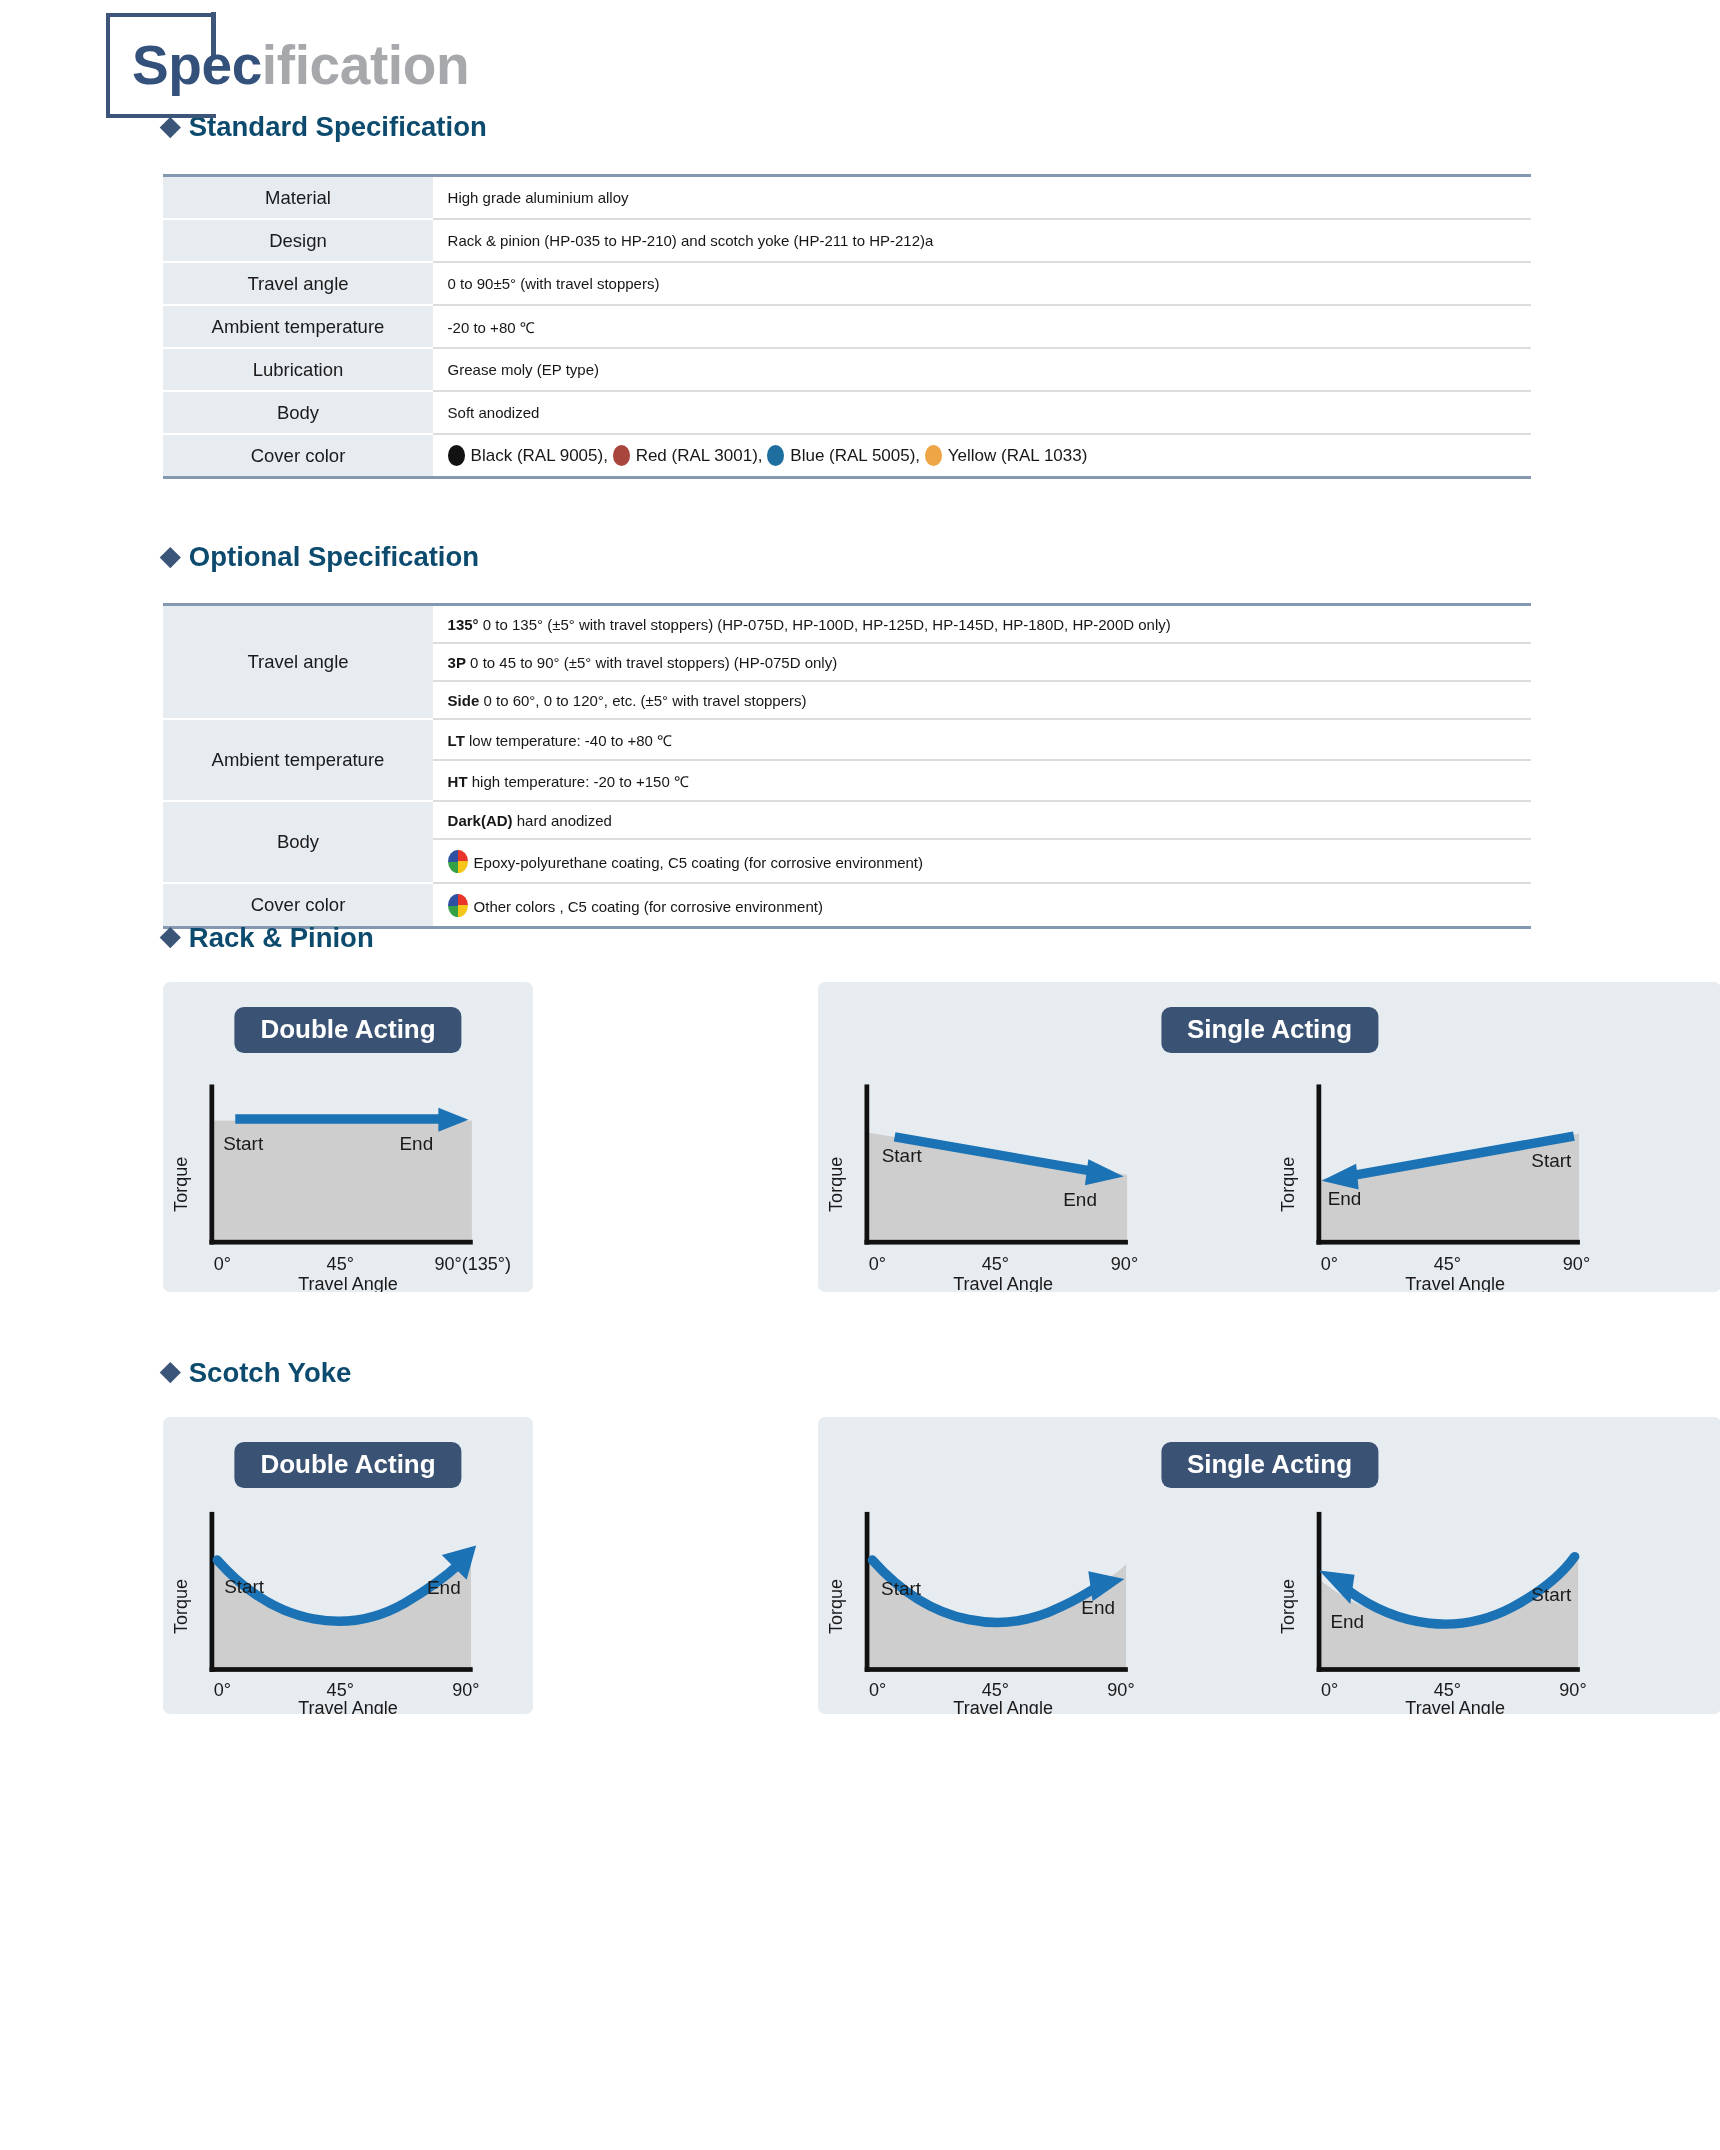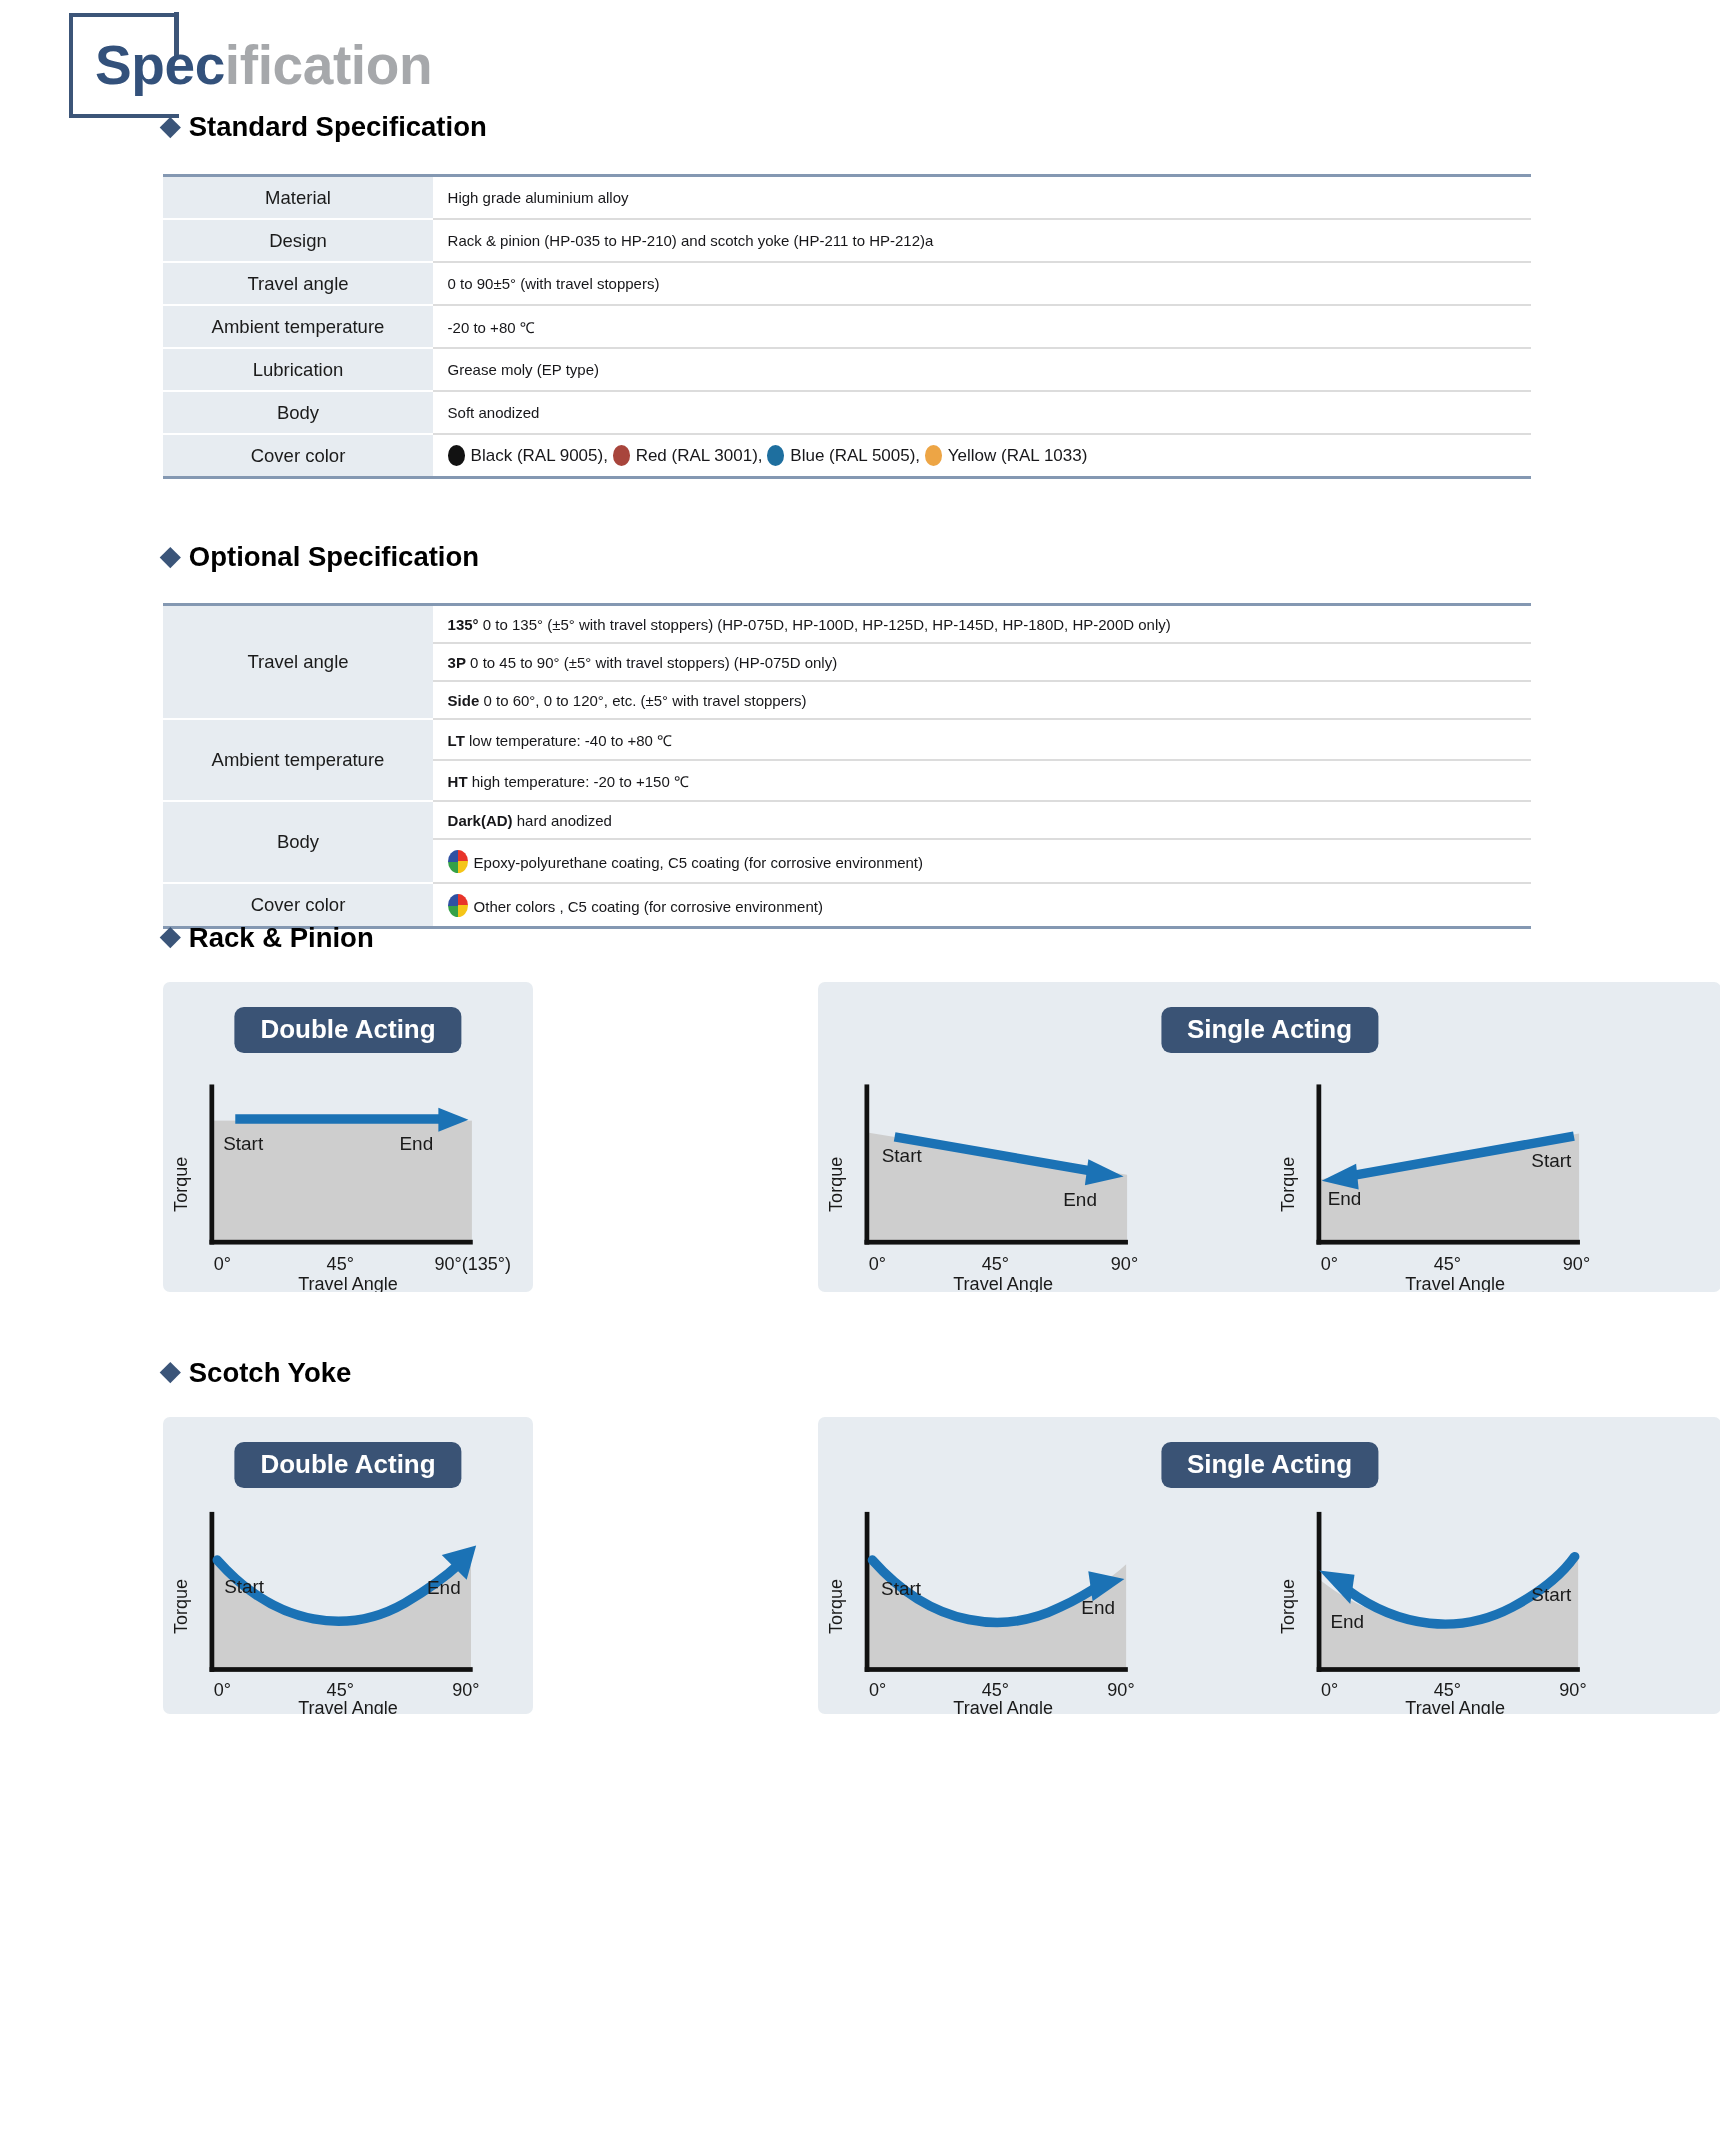--- a/index.html
+++ b/index.html
@@ -9,21 +9,21 @@
     width: 1721px;
     background: #ffffff;
     font-family: "Liberation Sans", sans-serif;
   }
 
   body { width: 1721px; height: 2433px; position: relative; overflow: hidden; }
 
   .page { position: relative; width: 1721px; height: 2433px; padding: 0; }
 
   
-  .banner { position: relative; margin-left: 69px; height: 120px; }
+  .banner { position: relative; margin-left: 106px; height: 120px; }
   .banner .bracket {
     position: absolute; left: 0; top: 13px;
     width: 110px; height: 105px;
     border-left: 4.7px solid #3C5578;
     border-top: 4.7px solid #3C5578;
     border-bottom: 4.7px solid #3C5578;
   }
   .banner .bracket::after {
     content: ""; position: absolute; right: 0; top: -4.7px;
     width: 0; height: 0; border-right: 0;
@@ -35,21 +35,21 @@
     position: absolute; left: 26px; top: 38px;
     font-size: 55px; font-weight: bold; letter-spacing: -0.4px;
     line-height: 1; white-space: nowrap;
   }
   .btxt .dark { color: #33517B; }
   .btxt .grey { color: #A6A8AB; }
 
   
   .subhead {
     margin-left: 163px;
-    font-size: 27.5px; font-weight: bold; color: #000000;
+    font-size: 27.5px; font-weight: bold; color: #0c4a6e;
     display: flex; align-items: center; gap: 11.2px;
     white-space: nowrap;
   }
   .diamond {
     width: 14.6px; height: 14.6px; background: #3B5579;
     transform: rotate(45deg); display: inline-block; flex: none;
   }
 
   
   .spec-table {

